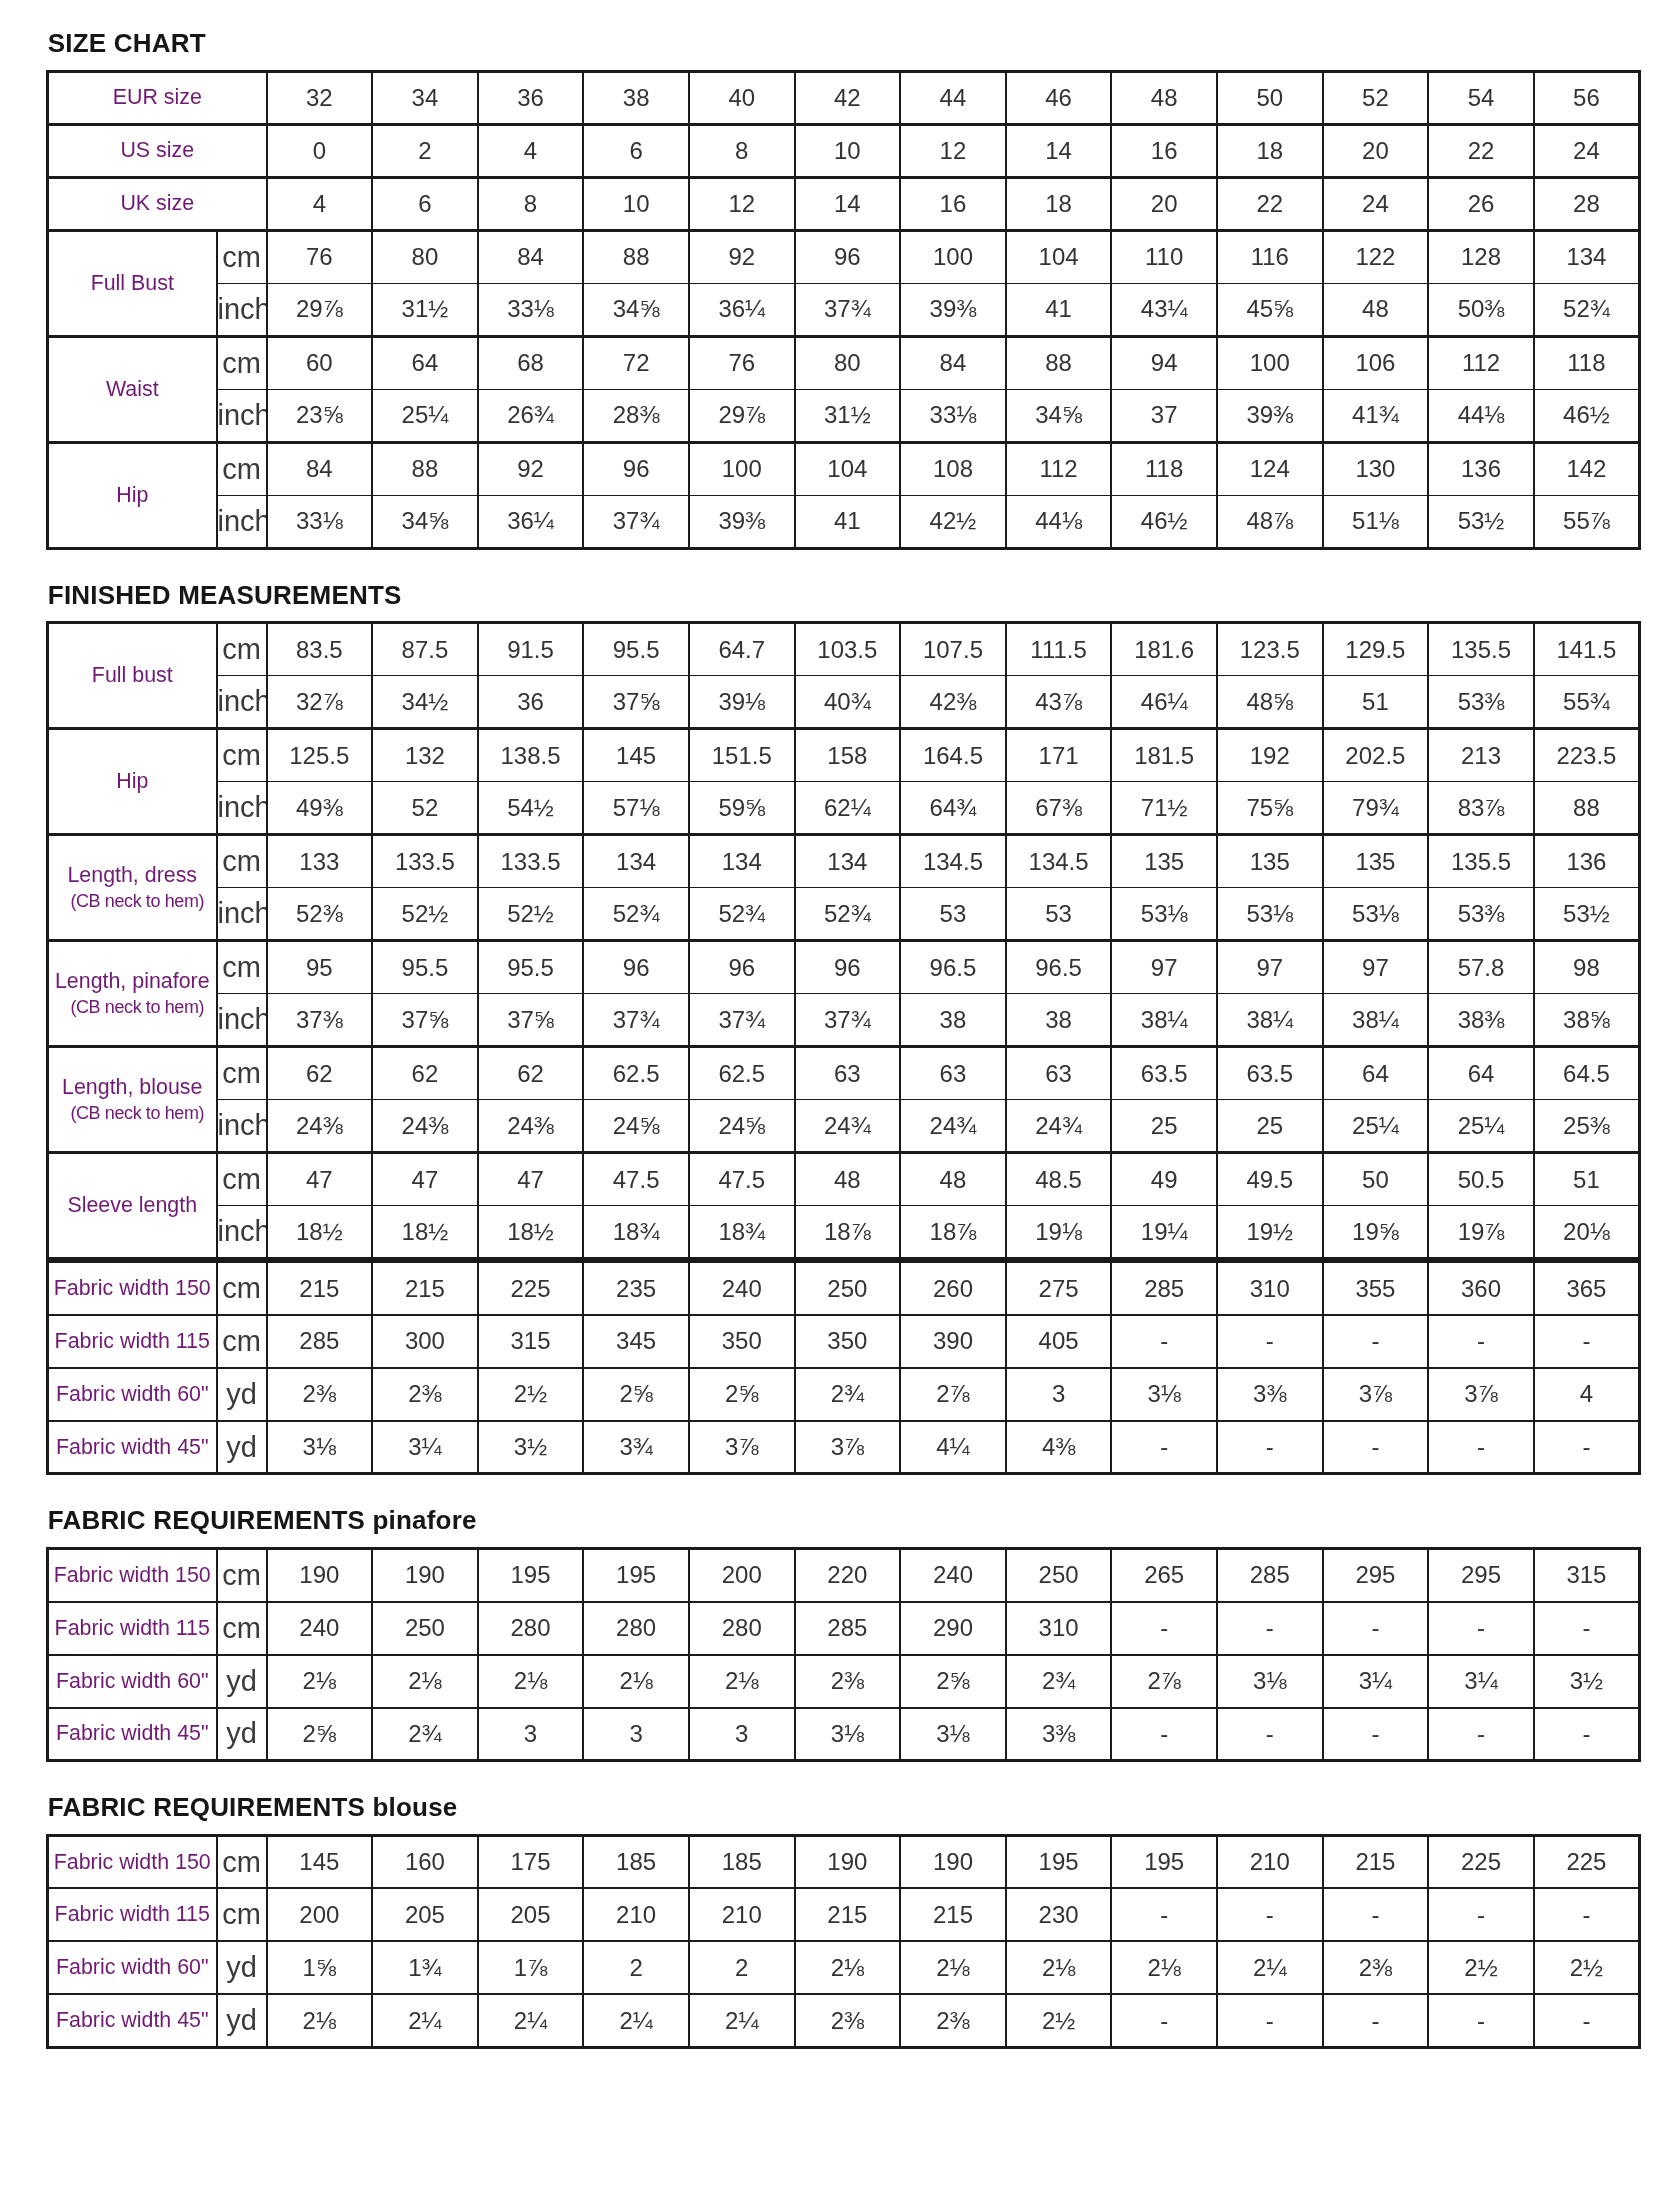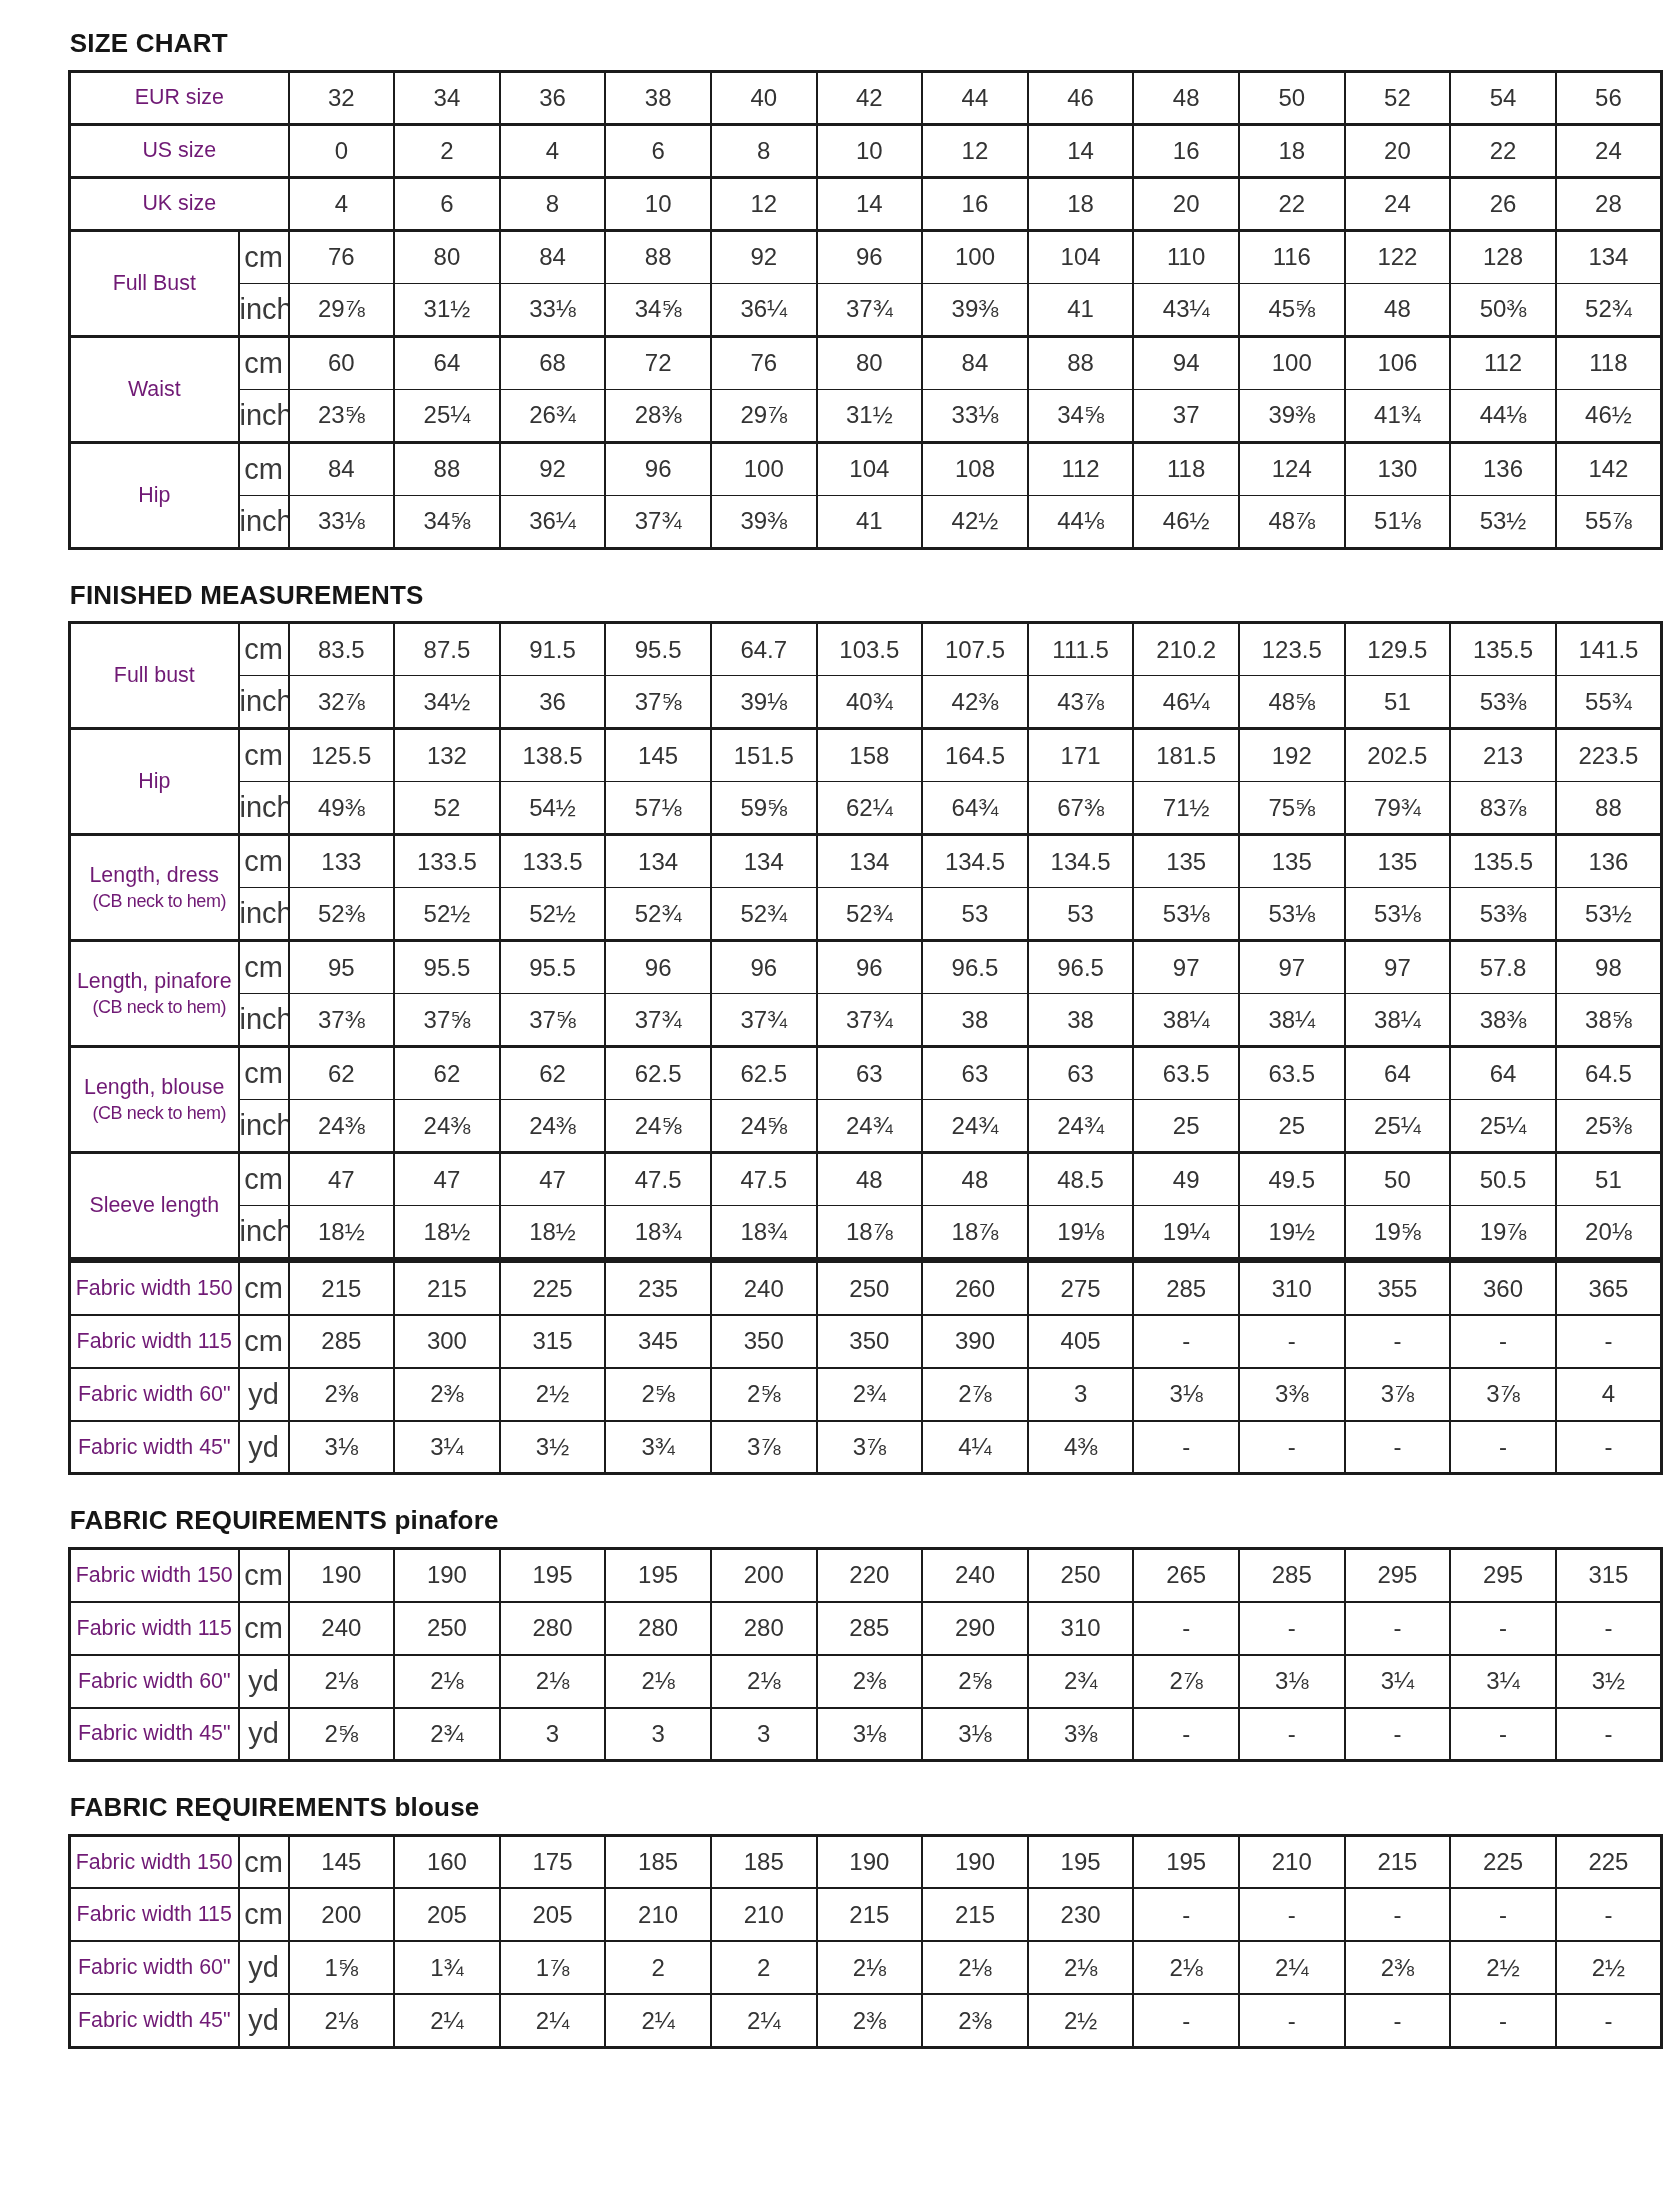--- a/index.html
+++ b/index.html
@@ -2,21 +2,21 @@
 <html style="font-size:14.3px"><head>
 <meta charset="utf-8">
 <style>
   * { box-sizing: border-box; margin: 0; padding: 0; }
   html, body { background: #ffffff; }
   body {
     width: 1671px; height: 2205px; overflow: hidden;
     font-family: "Liberation Sans", "DejaVu Sans", sans-serif;
     color: #333333;
   }
-  .page { padding: 27px 27px 0 68px; }
+  .page { padding: 27px 27px 0 46px; }
   h2.section-title {
     font-size: 26px; font-weight: 700; color: #161616;
     letter-spacing: 0.2px; margin: 0 0 10.7px 1.8px; line-height: 32px;
   }
   h2.section-title.gap { margin-top: 29px; }
   table.data-table {
     border-collapse: collapse; table-layout: fixed;
     width: 1595px; border: 3.6px solid #1b1b1b;
   }
   col.c-label { width: 169px; }
@@ -244,21 +244,21 @@
           </td>
           <td class="unit">cm</td>
           <td class="val">83.5</td>
           <td class="val">87.5</td>
           <td class="val">91.5</td>
           <td class="val">95.5</td>
           <td class="val">64.7</td>
           <td class="val">103.5</td>
           <td class="val">107.5</td>
           <td class="val">111.5</td>
-          <td class="val">210.2</td>
+          <td class="val">181.6</td>
           <td class="val">123.5</td>
           <td class="val">129.5</td>
           <td class="val">135.5</td>
           <td class="val">141.5</td>
         </tr>
         <tr>
           <td class="unit">inch</td>
           <td class="val">32⅞</td>
           <td class="val">34½</td>
           <td class="val">36</td>

